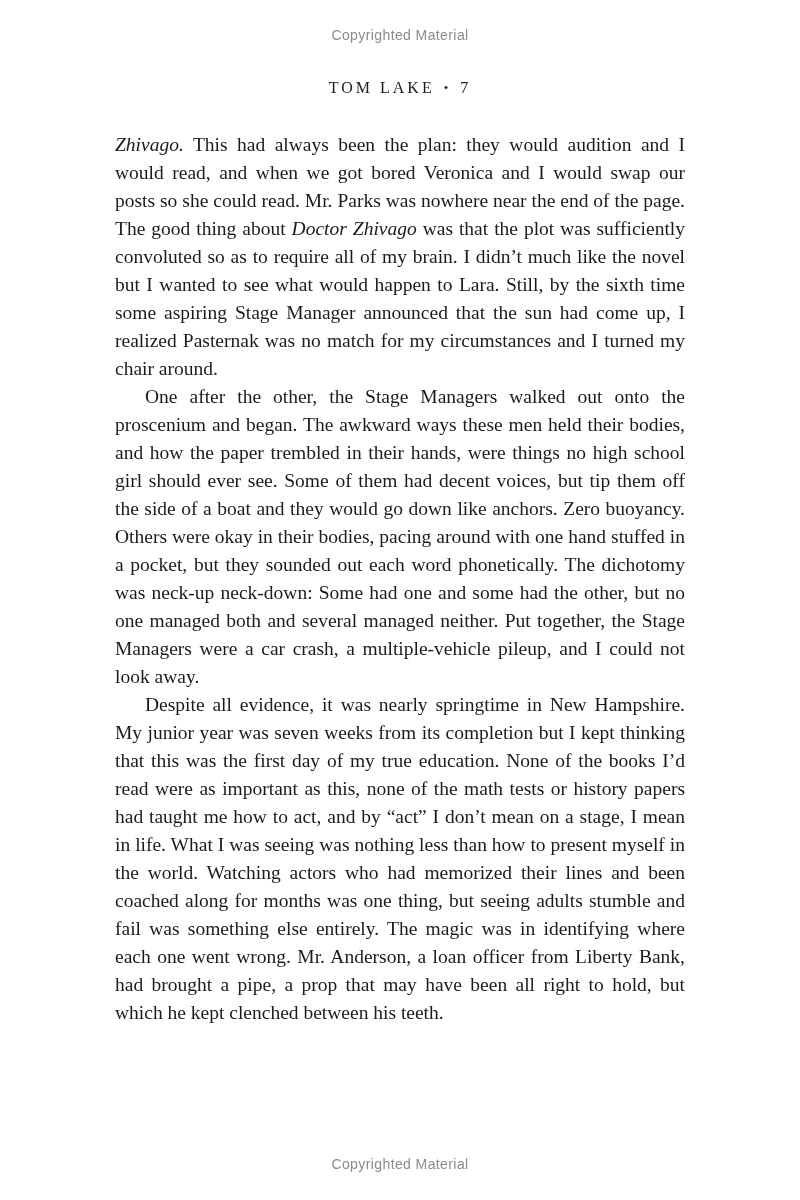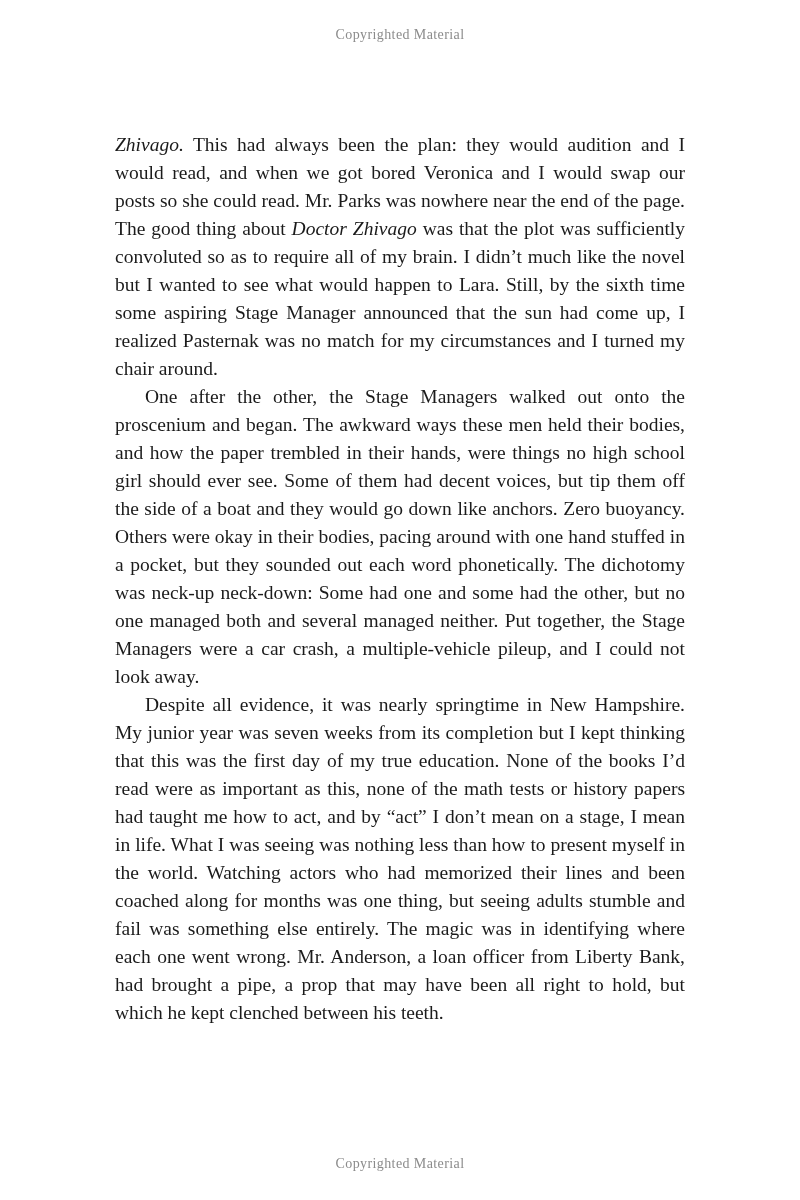--- a/index.html
+++ b/index.html
@@ -13,21 +13,21 @@
   }
   .page {
     width: 800px;
     height: 1200px;
     background: #ffffff;
     position: relative;
   }
   .copyright-notice {
     text-align: center;
     color: #8b8b8b;
-    font-family: Liberation Serif, serif;
+    font-family: Liberation Sans, sans-serif;
     font-size: 14px;
     letter-spacing: 0.4px;
     width: 100%;
   }
   .copyright-notice.top {
     position: absolute;
     top: 27px;
     left: 0;
   }
   .copyright-notice.bottom {
@@ -72,20 +72,23 @@
     margin-top: 36px;
   }
 </style>
 </head>
 <body>
 
 <div class="page">
 
   <div class="copyright-notice top">Copyrighted Material</div>
 
+  <div class="running-head">
+    <span>TOM LAKE</span><span class="sep">•</span><span>7</span>
+  </div>
 
   <div class="body-text" id="body-text">
       <p><em>Zhivago.</em><span> This had always been the plan: they would audition and I would read, and when we got bored Veronica and I would swap our posts so she could read. Mr. Parks was nowhere near the end of the page. The good thing about </span><em>Doctor Zhivago</em><span> was that the plot was sufficiently convoluted so as to require all of my brain. I didn’t much like the novel but I wanted to see what would happen to Lara. Still, by the sixth time some aspiring Stage Manager announced that the sun had come up, I realized Pasternak was no match for my circumstances and I turned my chair around.</span></p>
       <p class="indent"><span>One after the other, the Stage Managers walked out onto the proscenium and began. The awkward ways these men held their bodies, and how the paper trembled in their hands, were things no high school girl should ever see. Some of them had decent voices, but tip them off the side of a boat and they would go down like anchors. Zero buoyancy. Others were okay in their bodies, pacing around with one hand stuffed in a pocket, but they sounded out each word phonetically. The dichotomy was neck-up neck-down: Some had one and some had the other, but no one managed both and several managed neither. Put together, the Stage Managers were a car crash, a multiple-vehicle pileup, and I could not look away.</span></p>
       <p class="indent"><span>Despite all evidence, it was nearly springtime in New Hampshire. My junior year was seven weeks from its completion but I kept thinking that this was the first day of my true education. None of the books I’d read were as important as this, none of the math tests or history papers had taught me how to act, and by “act” I don’t mean on a stage, I mean in life. What I was seeing was nothing less than how to present myself in the world. Watching actors who had memorized their lines and been coached along for months was one thing, but seeing adults stumble and fail was something else entirely. The magic was in identifying where each one went wrong. Mr. Anderson, a loan officer from Liberty Bank, had brought a pipe, a prop that may have been all right to hold, but which he kept clenched between his teeth.</span></p>
     </div>
 
   <div class="copyright-notice bottom">Copyrighted Material</div>
 
 </div>

